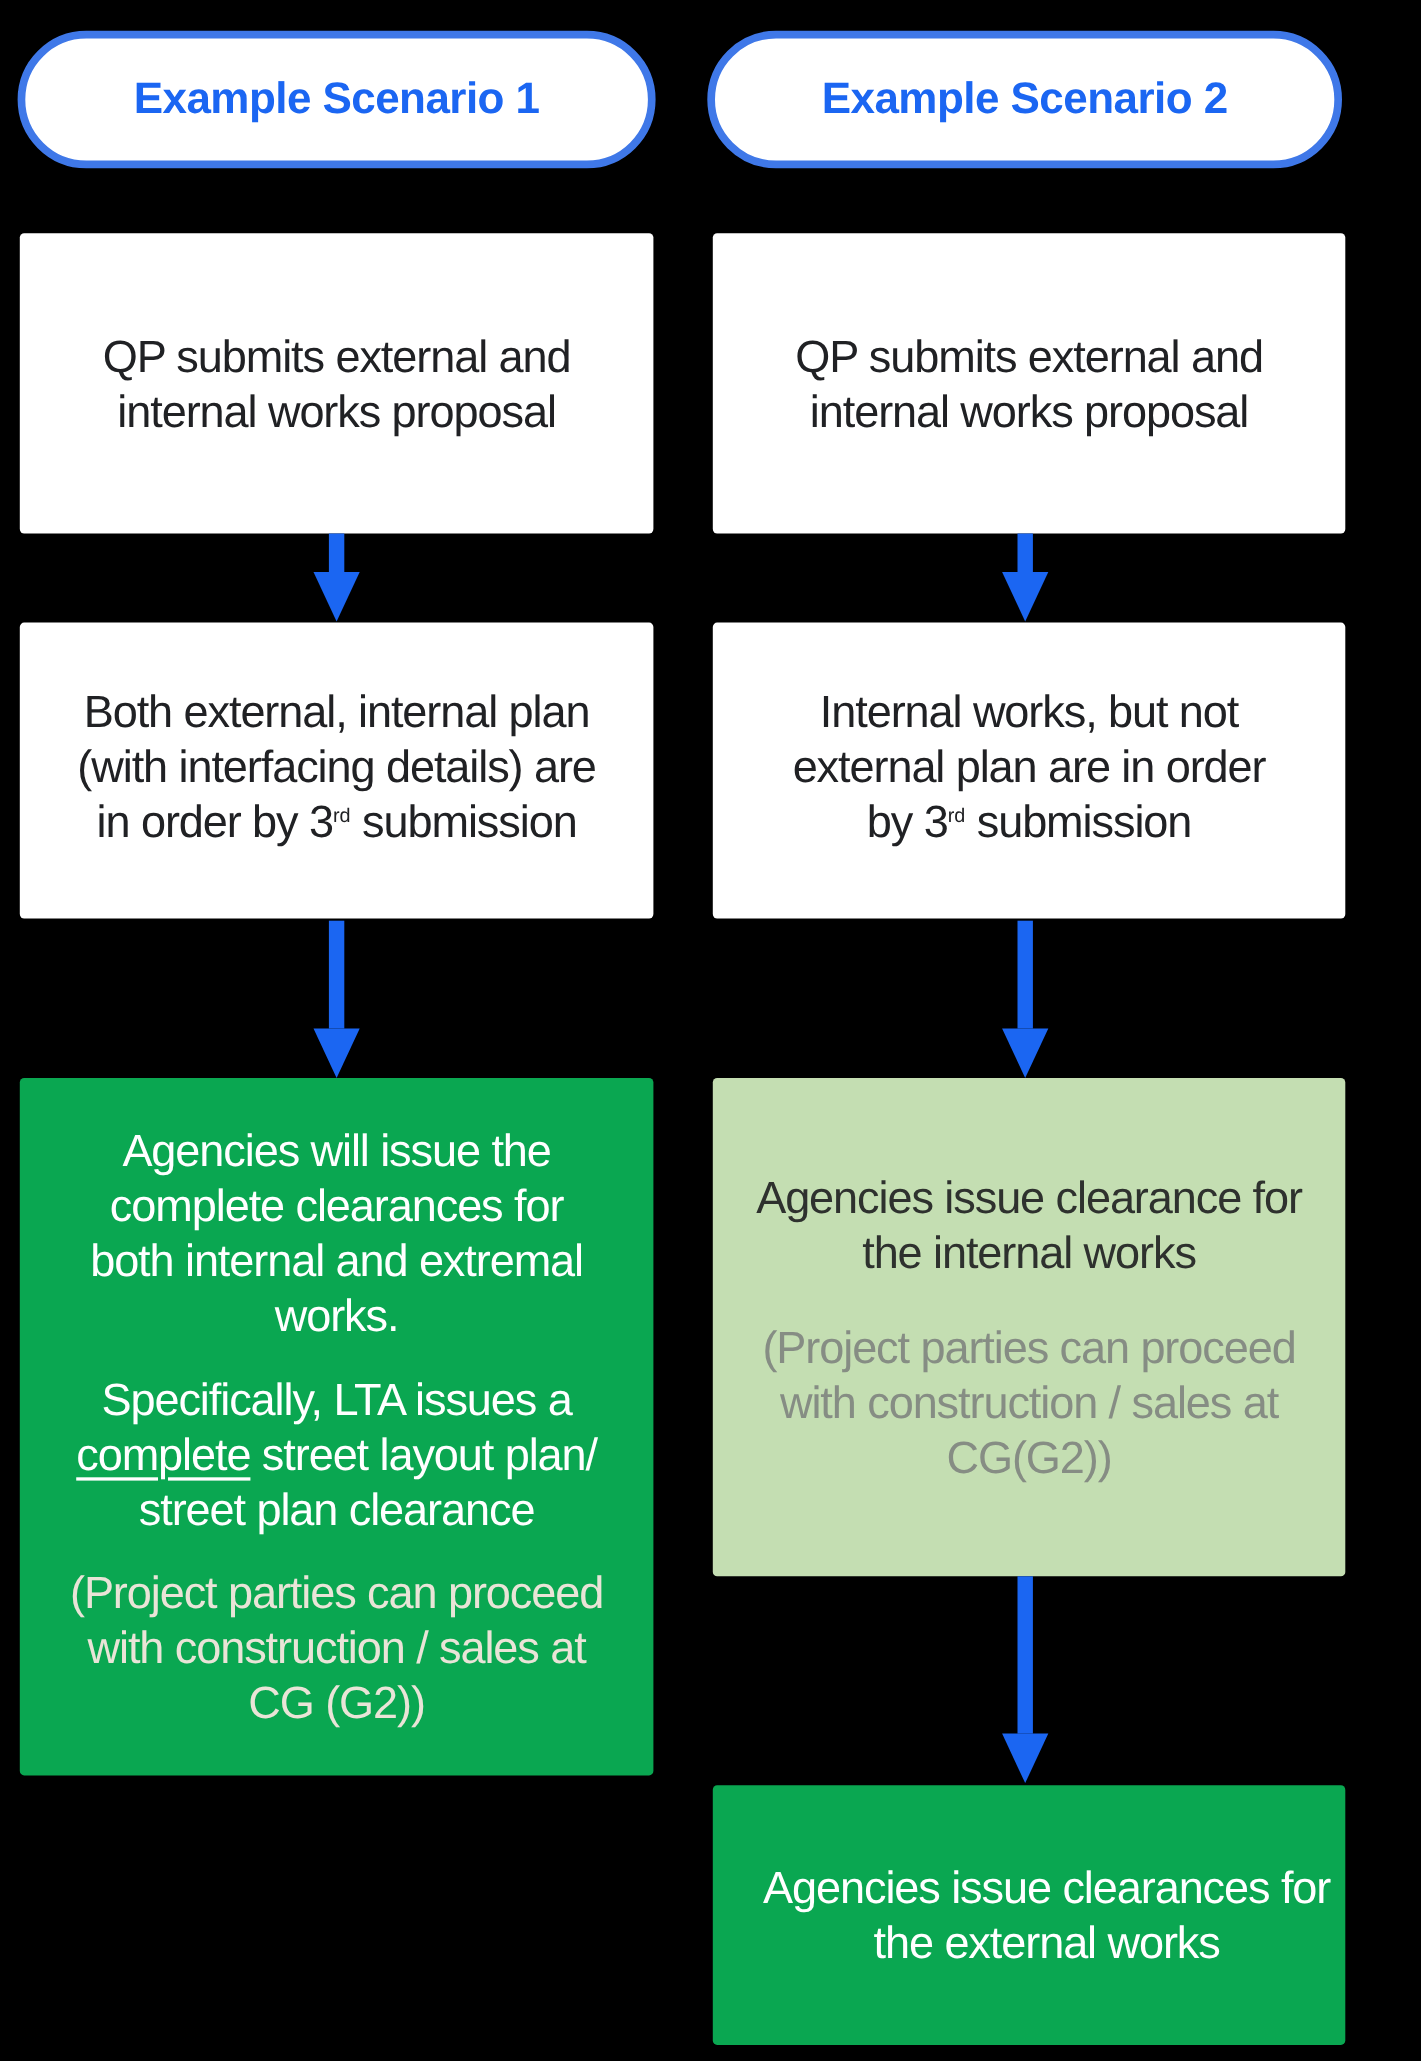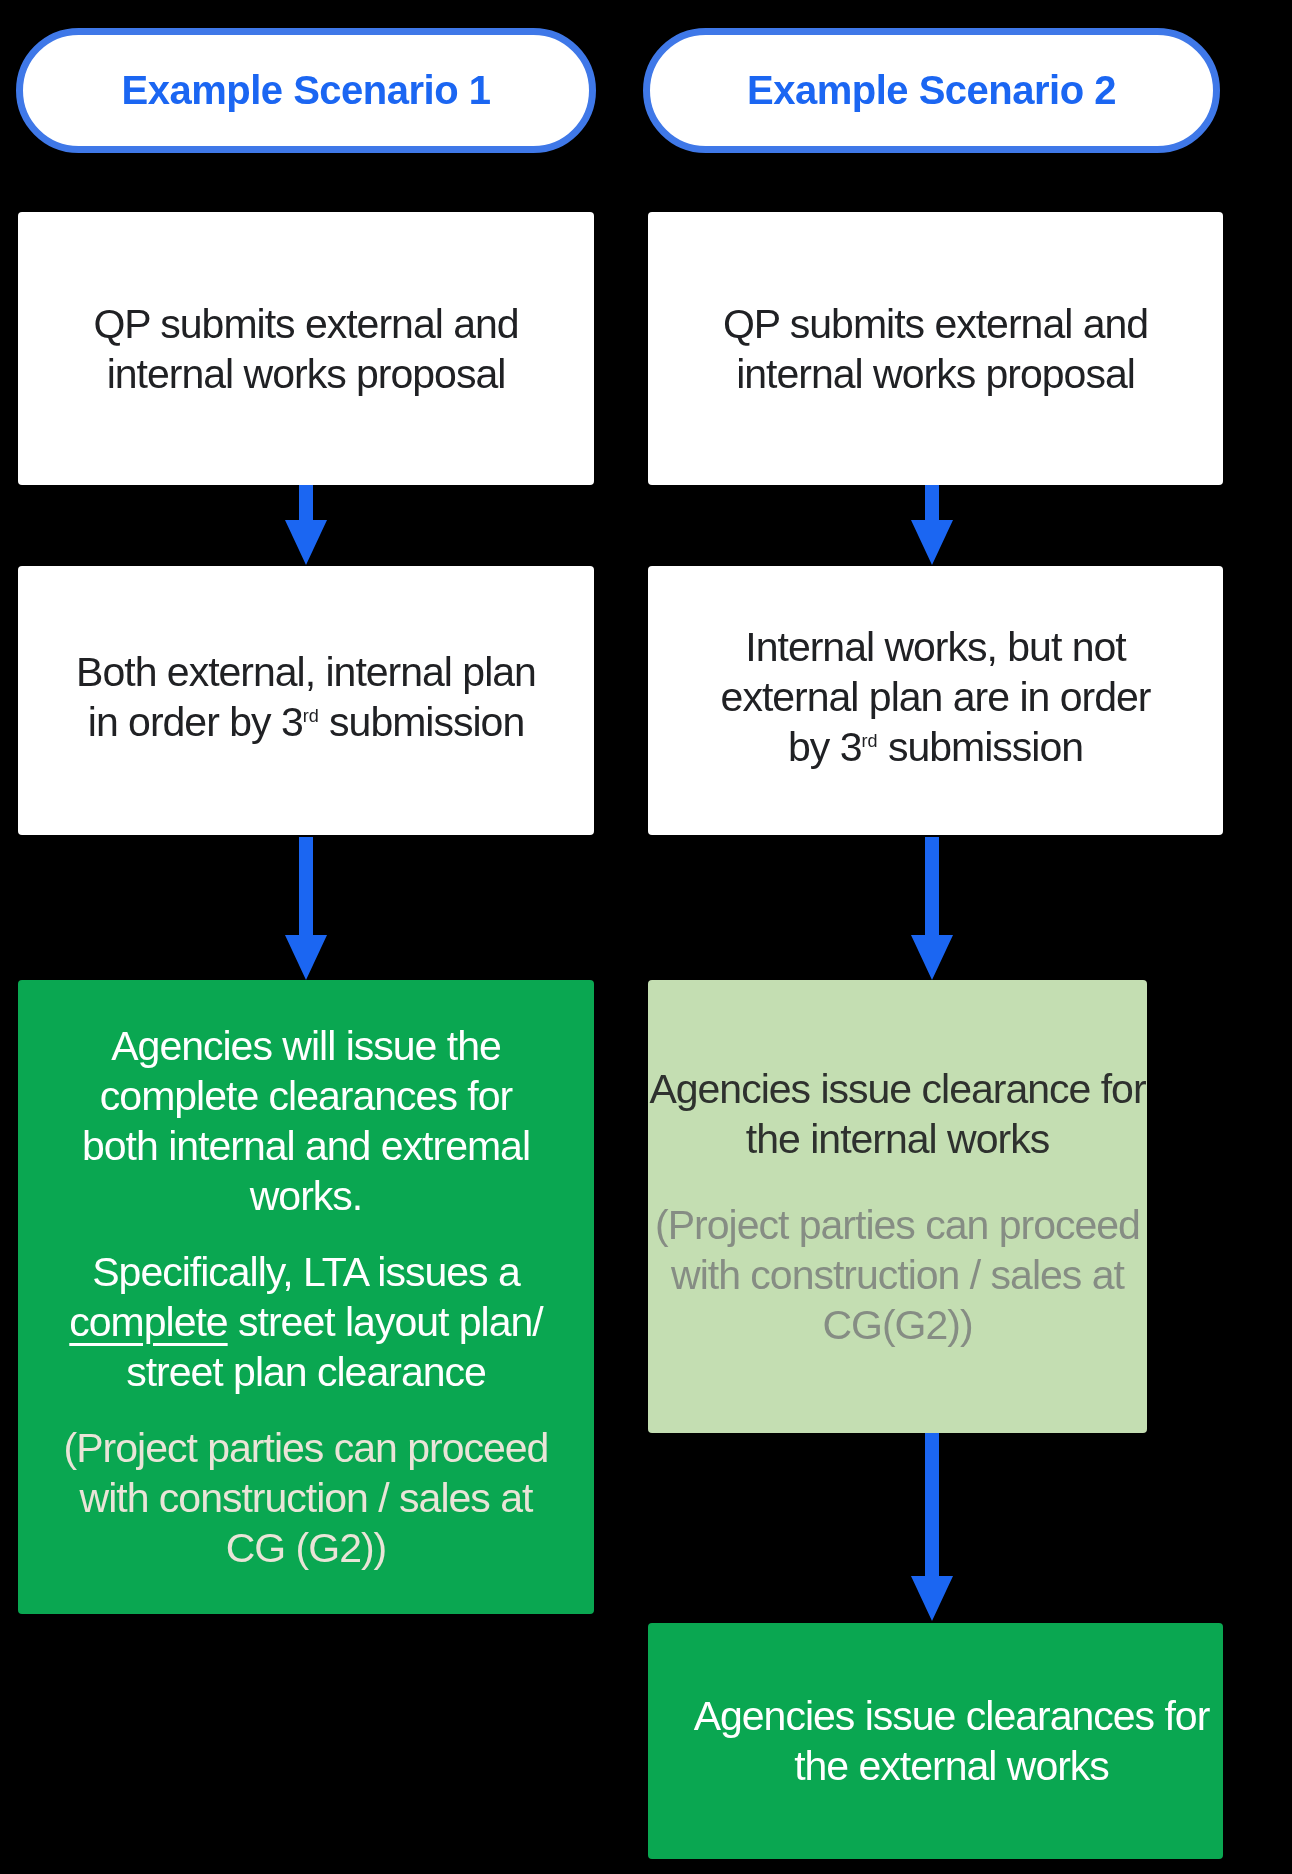--- a/index.html
+++ b/index.html
@@ -61,20 +61,21 @@
     <div class="line">internal works proposal</div>
   </div>
 
   <div class="arrow" style="left:285px; top:465px; height:80px;">
     <div class="shaft"></div>
     <div class="head"></div>
   </div>
 
   <div class="box" style="left:18px; top:546px; width:576px; height:269px;">
     <div class="line">Both external, internal plan</div>
+    <div class="line">(with interfacing details) are</div>
     <div class="line"><span>in order by 3</span><span class="sup">rd</span><span> submission</span></div>
   </div>
 
   <div class="arrow" style="left:285px; top:817px; height:143px;">
     <div class="shaft"></div>
     <div class="head"></div>
   </div>
 
   <div class="box green-box" style="left:18px; top:960px; width:576px; height:634px;">
     <div class="stack">
@@ -115,21 +116,21 @@
     <div class="line">Internal works, but not</div>
     <div class="line">external plan are in order</div>
     <div class="line"><span>by 3</span><span class="sup">rd</span><span> submission</span></div>
   </div>
 
   <div class="arrow" style="left:911px; top:817px; height:143px;">
     <div class="shaft"></div>
     <div class="head"></div>
   </div>
 
-  <div class="box light-green-box" style="left:648px; top:960px; width:499px; height:453px;">
+  <div class="box light-green-box" style="left:648px; top:960px; width:575px; height:453px;">
     <div class="stack">
       <div class="para">
         <div class="line">Agencies issue clearance for</div>
         <div class="line">the internal works</div>
       </div>
       <div class="para gray">
         <div class="line">(Project parties can proceed</div>
         <div class="line">with construction / sales at</div>
         <div class="line">CG(G2))</div>
       </div>

